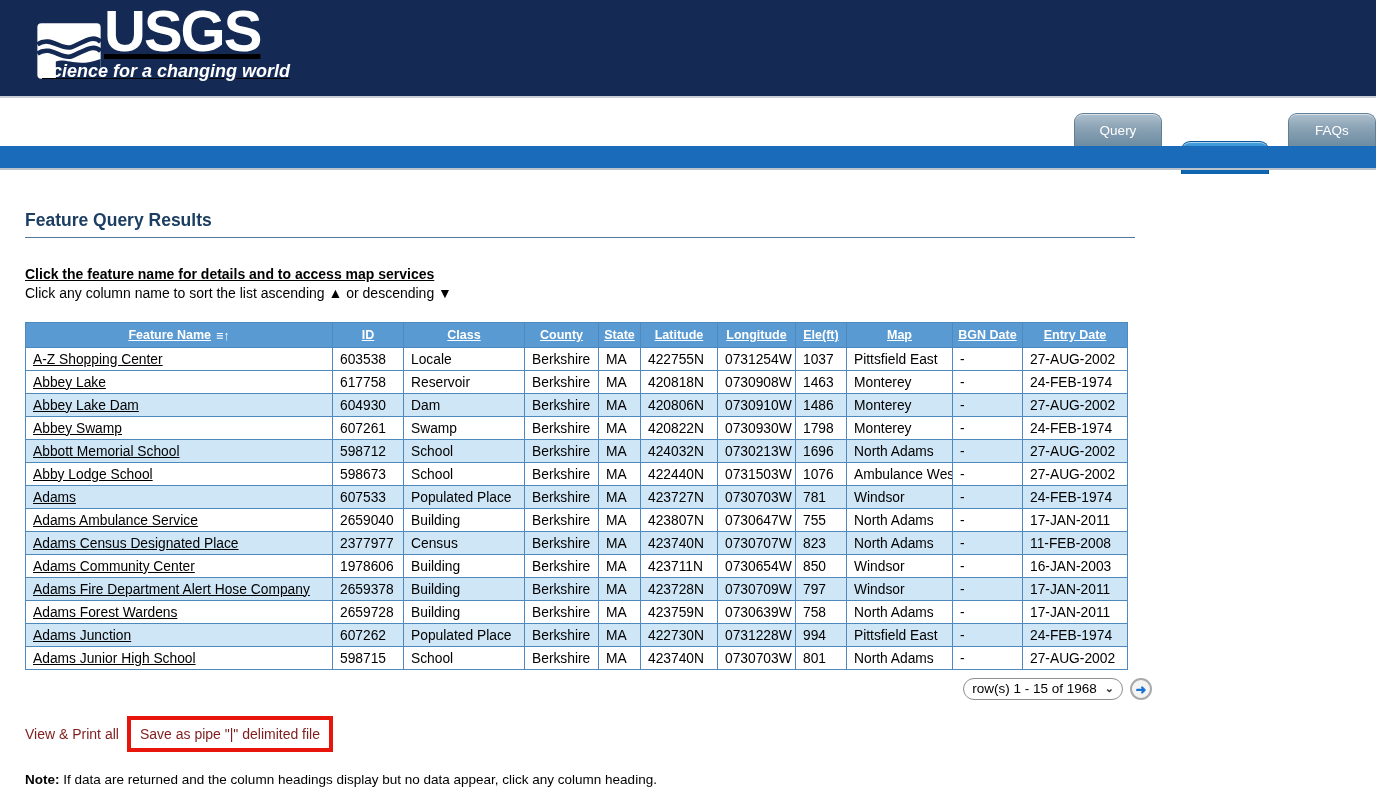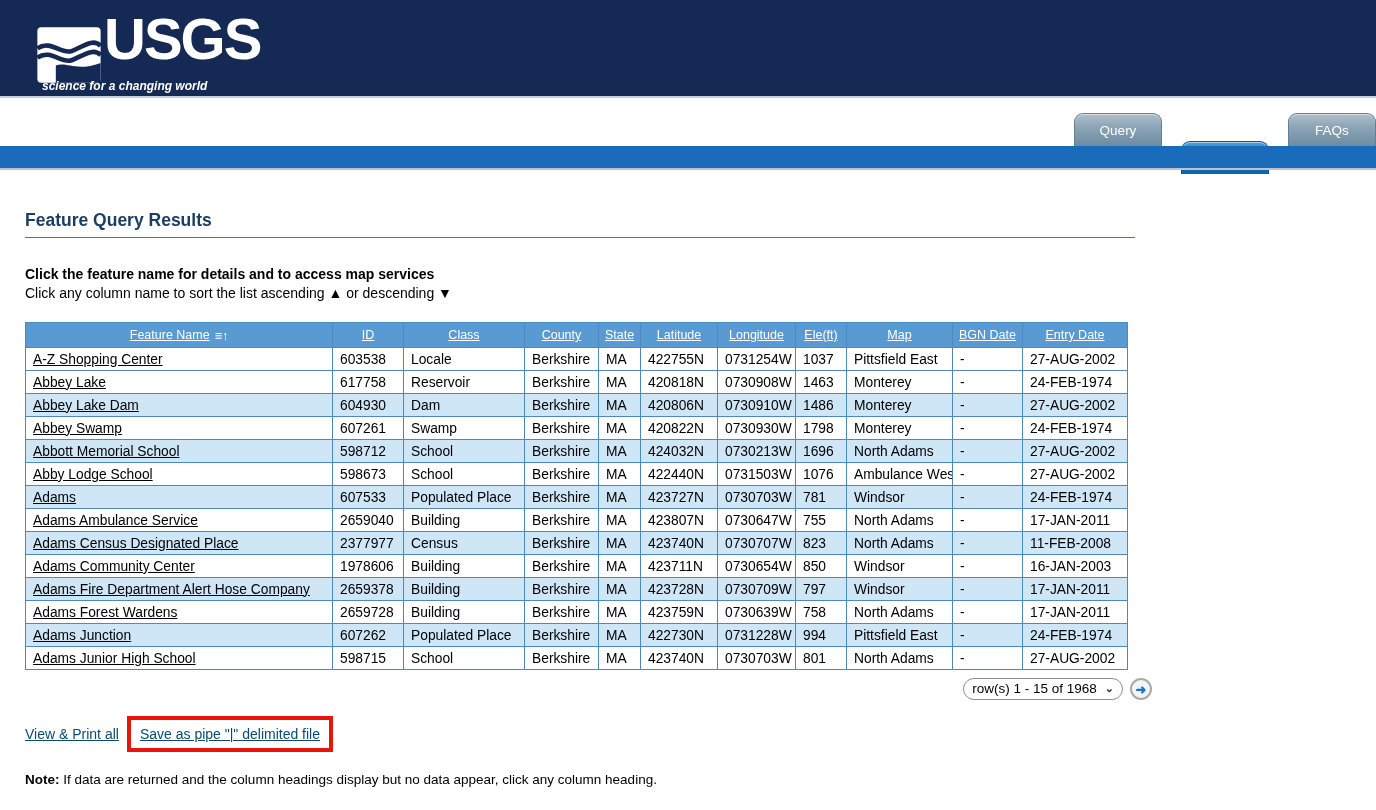--- a/index.html
+++ b/index.html
@@ -10,25 +10,25 @@
     background:#ffffff; color:#000;
     position:relative; overflow:hidden;
   }
 
   
   .banner {
     height:98px; background:#142a54;
     border-bottom:2px solid #c9cdd6;
     position:relative;
   }
-  .logo { position:absolute; left:36px; top:10px; display:flex; align-items:center; }
+  .logo { position:absolute; left:36px; top:2px; display:flex; align-items:flex-end;text-decoration:underline; }
   .logo-wave { width:66px; height:58px; margin-top:8px; }
   .logo-text { color:#fff; line-height:1; margin-left:2px; }
   .logo-usgs { font-size:58px; font-weight:bold; letter-spacing:-2px; font-family:"Liberation Sans", sans-serif; }
-  .logo-tagline { font-size:12px; font-style:italic; font-weight:bold; margin-top:12px; margin-left:-62px; }
+  .logo-tagline { font-size:18px; font-style:italic; font-weight:bold; margin-top:2px; margin-left:-62px; }
 
   
   .tabs-row {
     position:absolute; top:113px; right:0; height:33px;
     display:flex; gap:19px;
   }
   .tab {
     min-width:88px; height:33px;
     border-radius:9px 9px 0 0;
     display:flex; align-items:center; justify-content:center;
@@ -47,31 +47,31 @@
   }
 
   
   .content { position:absolute; top:170px; left:0; width:1376px; padding:40px 0 0 25px; }
   .page-title {
     color:#1c3e63; font-size:17.5px; font-weight:bold;
     margin:0 7px 6px 0;
   }
   .title-rule { width:1110px; border:none; border-top:1px solid #56779c; margin:0 0 28px 0; }
 
-  .instr-bold { font-size:14px; font-weight:bold; margin:0 0 3px 0; }
+  .instr-bold { font-size:14px; font-weight:bold; text-decoration:underline; margin:0 0 3px 0; }
   .instr-sub  { font-size:14px; margin:0 0 21px 0; }
 
   
   table.results {
     border-collapse:collapse; table-layout:fixed; width:1102px;
     border:1px solid #4d89bd;
   }
   table.results th {
     background:#5a9ad2; color:#ffffff;
-    font-size:12.5px; font-weight:normal;
+    font-size:12.5px; font-weight:bold;
     border:1px solid #4d89bd;
     padding:4px 4px; height:25px; text-align:center;
   }
   table.results th .th-label { text-decoration:underline; cursor:pointer; }
   table.results td {
     font-size:13.8px; border:1px solid #4d89bd;
     padding:2px 7px; height:23px; white-space:nowrap; overflow:hidden;
     background:#ffffff;
   }
   table.results tr.alt td { background:#cfe6f7; }
@@ -92,21 +92,21 @@
   .go-btn {
     width:22px; height:22px; border-radius:50%;
     border:2px solid #a9a9a9; background:#f4f4f4;
     display:inline-flex; align-items:center; justify-content:center;
     color:#1a73d2; font-size:13px; font-weight:bold; cursor:pointer;
     line-height:1;
   }
 
   
   .actions { margin-top:16px; display:flex; align-items:center; font-size:14px; }
-  .actions a { color:#0c4a6e; text-decoration:underline; cursor:pointer; }
+  .actions a { color:#7f1d1d; cursor:pointer; }
   .save-box {
     border:4px solid #e8150d; padding:6px 9px; margin-left:8px;
     display:inline-block;
   }
 
   
   .notes { margin-top:18px; font-size:13.5px; line-height:19px; }
   .notes .bold { font-weight:bold; }
 </style>
 </head>

